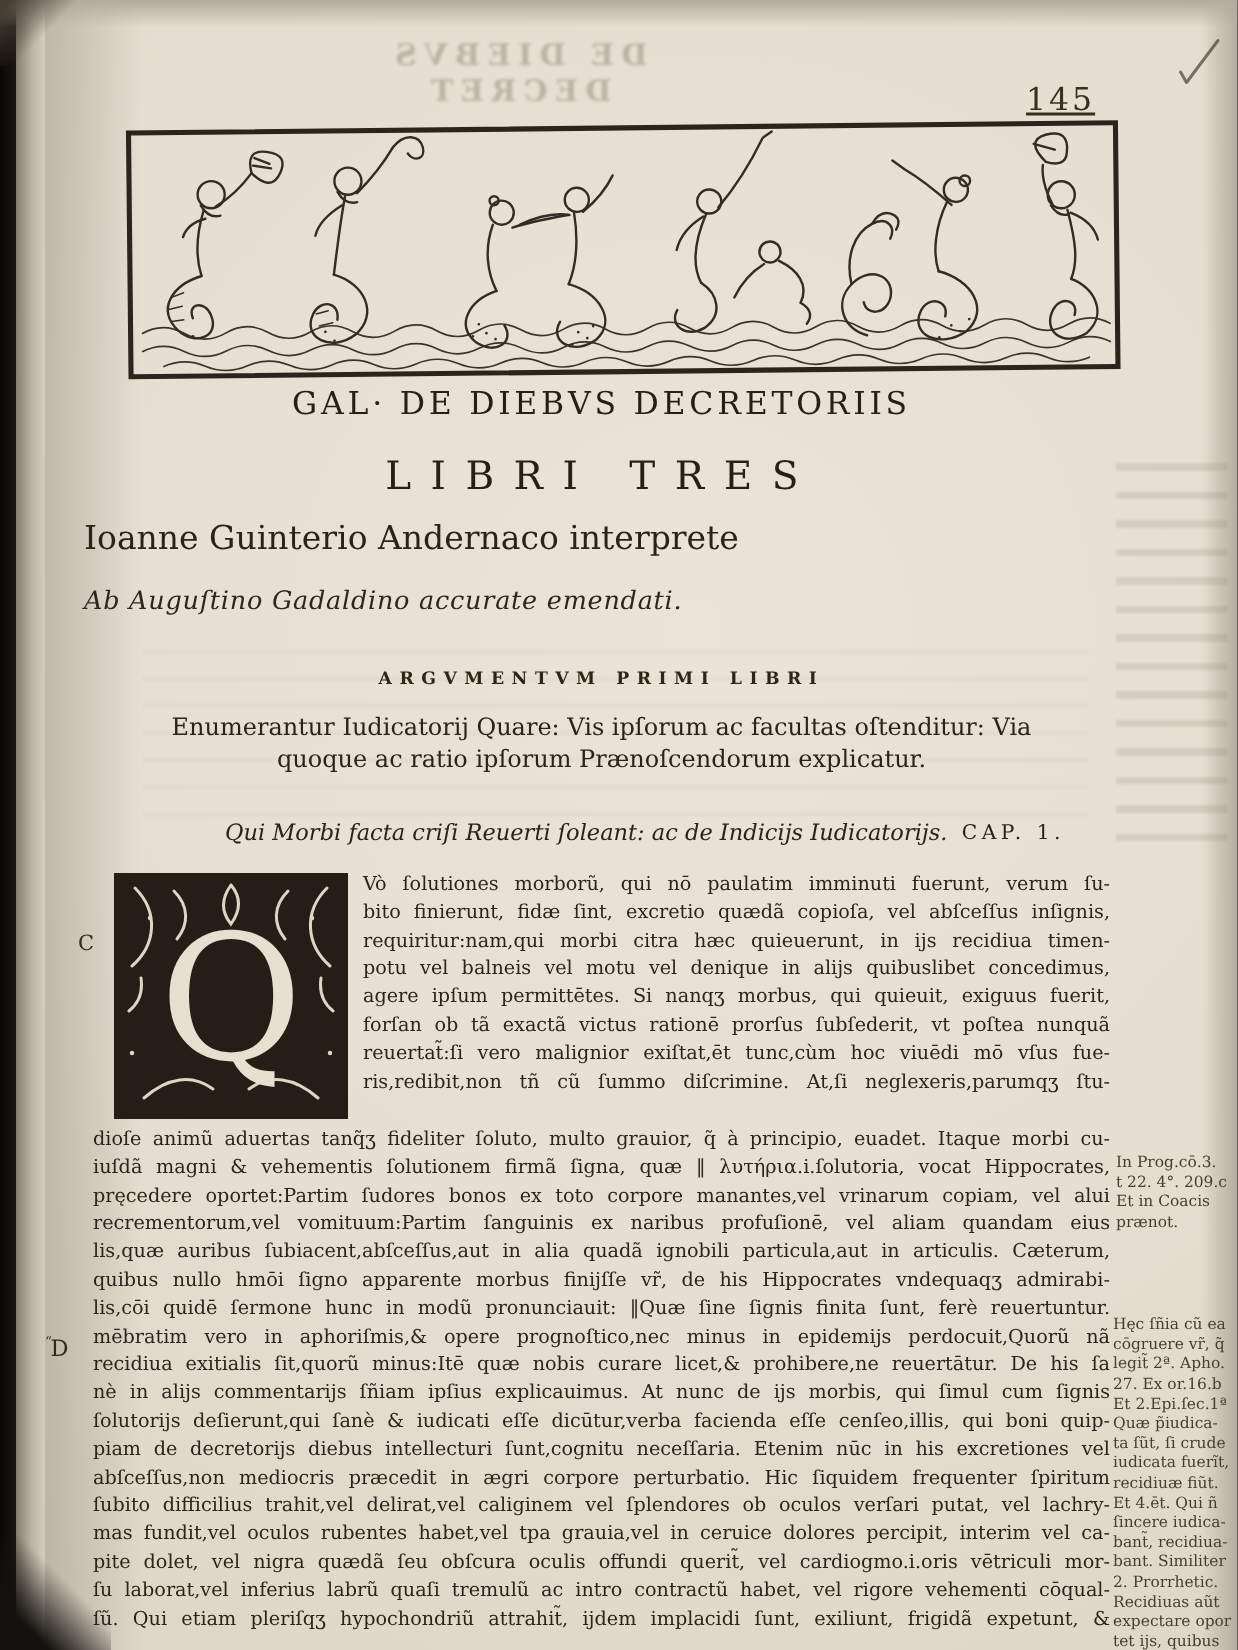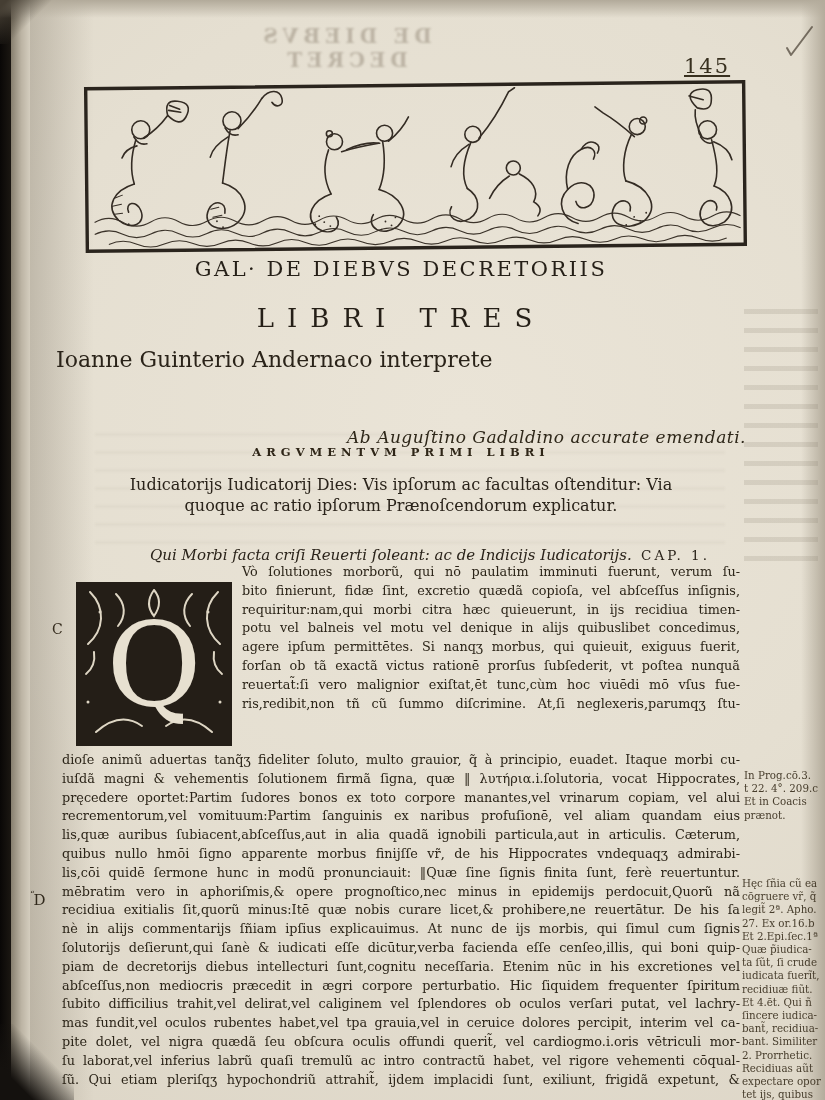--- a/index.html
+++ b/index.html
@@ -20,27 +20,27 @@
   #bleed-mid{left:95px;top:418px;width:630px;height:140px;opacity:.5;filter:blur(1px);
     background:repeating-linear-gradient(rgba(0,0,0,0) 0 15px, rgba(110,100,84,.10) 15px 18px);}
   .ink{color:#2b241a;}
   .ln{white-space:nowrap;text-align:justify;text-align-last:justify;}
   #bleed-header{left:205px;top:24px;width:280px;text-align:center;transform:scaleX(-1);
     font-size:20px;font-weight:bold;letter-spacing:5px;color:rgba(125,113,95,.40);filter:blur(1.1px);}
   #folio{left:684px;top:54px;font-size:21px;letter-spacing:2px;color:#38301f;text-decoration:underline;}
   #main-title{left:56px;top:257px;width:690px;text-align:center;font-size:21px;letter-spacing:2.5px;color:#251f17;}
   #series-title{left:56px;top:303px;width:690px;text-align:center;font-size:26px;letter-spacing:13px;color:#251f17;}
   #translator{left:56px;top:347px;width:690px;text-align:left;font-size:22px;color:#2a2319;}
-  #editor{left:56px;top:391px;width:690px;text-align:right;font-size:17px;font-style:italic;letter-spacing:.5px;color:#2e2719;margin-top:36px;}
+  #editor{left:56px;top:391px;width:690px;text-align:left;font-size:17px;font-style:italic;letter-spacing:.5px;color:#2e2719;}
   #arg-head{left:62px;top:445px;width:678px;text-align:center;font-size:11.5px;font-weight:bold;letter-spacing:5px;color:#2e2517;}
   #arg-lines{left:62px;top:474px;width:678px;text-align:center;font-size:16px;line-height:21px;color:#2a231a;}
   #chapter{left:150px;top:534px;width:560px;display:flex;justify-content:space-between;font-size:15px;color:#2a231a;margin-top:12px;}
   .chap-title{font-style:italic;}
   .chap-cap{font-style:normal;letter-spacing:3px;font-size:13.5px;padding-top:1px;}
-  #ind-lines{left:242px;top:563px;width:498px;font-size:12.8px;line-height:18.8px;color:#2b2418;}
+  #ind-lines{left:242px;top:581px;width:498px;font-size:12.8px;line-height:18.8px;color:#2b2418;}
   #full-lines{left:62px;top:751px;width:678px;font-size:12.8px;line-height:18.8px;color:#2b2418;}
   #dropcap{left:76px;top:582px;}
   #woodcut{left:84px;top:82px;transform:rotate(-.6deg);}
   #mleft-c{left:52px;top:621px;font-size:14px;color:#352c1e;}
   #mleft-d{left:30px;top:890px;font-size:15px;color:#30281b;}
   #mleft-d .dmark{font-size:9px;vertical-align:7px;letter-spacing:-1px;}
   .mnote{width:80px;font-size:10.3px;line-height:13.2px;color:#473d2c;}
   .mnote .ln{text-align:left;text-align-last:left;}
   #mnote1{left:744px;top:769px;}
   #mnote2{left:742px;top:877px;}
@@ -151,21 +151,21 @@
   </g>
 </svg>
 
 <div class="abs ink" id="main-title">GAL· DE DIEBVS DECRETORIIS</div>
 <div class="abs ink" id="series-title">LIBRI TRES</div>
 <div class="abs ink" id="translator">Ioanne Guinterio Andernaco interprete</div>
 <div class="abs ink" id="editor">Ab Auguſtino Gadaldino accurate emendati.</div>
 
 <div class="abs" id="arg-head">ARGVMENTVM PRIMI LIBRI</div>
 <div class="abs" id="arg-lines">
-  <div>Iudicatorijs Iudicatorij Dies: Vis ipſorum ac facultas oſtenditur: Via</div>
+  <div>Enumerantur Iudicatorij Quare: Vis ipſorum ac facultas oſtenditur: Via</div>
   <div>quoque ac ratio ipſorum Prænoſcendorum explicatur.</div>
 </div>
 
 <div class="abs" id="chapter">
   <span class="chap-title">Qui Morbi facta criſi Reuerti ſoleant: ac de Indicijs Iudicatorijs.</span>
   <span class="chap-cap">CAP. 1.</span>
 </div>
 
 <svg class="abs" id="dropcap" width="156" height="164" viewBox="0 0 156 164">
   <rect x="0" y="0" width="156" height="164" fill="#241e17"></rect>

